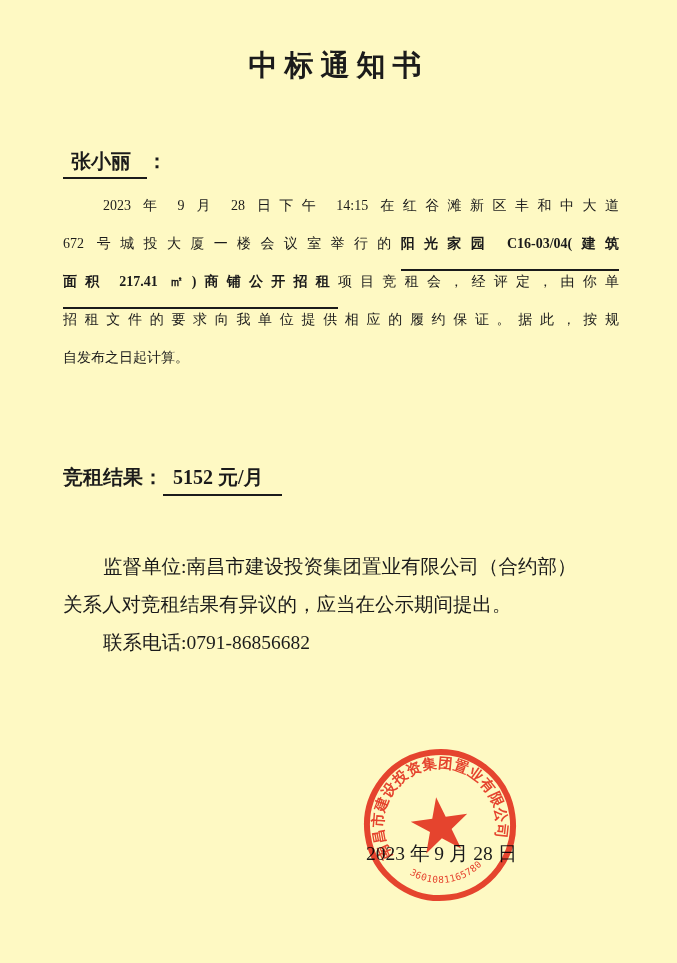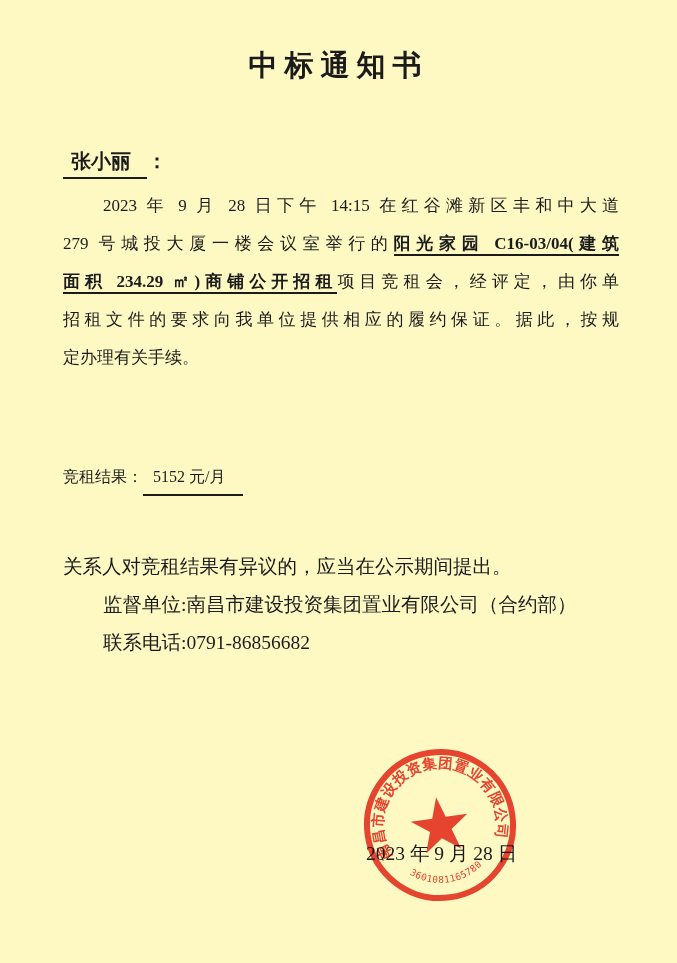--- a/index.html
+++ b/index.html
@@ -20,33 +20,33 @@
     position:absolute;left:63px;top:147px;
     font-size:20px;font-weight:bold;line-height:28px;
   }
   .addressee{
     border-bottom:2px solid #1b1b1b;
     padding:0 16px 2px 8px;
     display:inline-block;
   }
   .body-para{
     position:absolute;left:63px;top:187px;width:556px;
-    font-size:17px;line-height:38px;
+    font-size:14px;line-height:38px;
   }
   .line{height:38px;white-space:nowrap;}
   .jl{text-align:justify;text-align-last:justify;white-space:normal;}
   .ind{padding-left:40px;}
   .em-seg{
     font-weight:bold;
     border-bottom:2px solid #1b1b1b;
-    padding-bottom:1px;
+    padding-bottom:18px;
   }
   .result-line{
     position:absolute;left:63px;top:462px;
-    font-size:16px;line-height:30px;font-weight:normal;
+    font-size:20px;line-height:30px;font-weight:bold;
   }
   .result-value{
     border-bottom:2px solid #1b1b1b;
     padding:0 18px 2px 10px;
     display:inline-block;
   }
   .notice-block{
     position:absolute;left:63px;top:548px;width:556px;
     font-size:19.5px;line-height:38px;
   }
@@ -80,33 +80,33 @@
 <div class="page">
 
   <h1 class="doc-title">中标通知书</h1>
 
   <div class="addressee-line">
     <span class="addressee">张小丽</span><span>：</span>
   </div>
 
   <div class="body-para" id="body-paragraph">
       <div class="line jl ind"><span>2023 年 9 月 28 日下午 14:15 在红谷滩新区丰和中大道</span></div>
-      <div class="line jl"><span>279 号城投大厦一楼会议室举行的</span><span class="em-seg">阳光家园 C16-03/04(建筑</span></div>
-      <div class="line jl"><span class="em-seg">面积 234.29 ㎡)商铺公开招租</span><span>项目竞租会，经评定，由你单</span></div>
+      <div class="line jl"><span>672 号城投大厦一楼会议室举行的</span><span class="em-seg">阳光家园 C16-03/04(建筑</span></div>
+      <div class="line jl"><span class="em-seg">面积 217.41 ㎡)商铺公开招租</span><span>项目竞租会，经评定，由你单</span></div>
       <div class="line jl"><span>招租文件的要求向我单位提供相应的履约保证。据此，按规</span></div>
-      <div class="line"><span>定办理有关手续。</span></div>
+      <div class="line"><span>自发布之日起计算。</span></div>
     </div>
 
   <div class="result-line">
     <span>竞租结果：</span><span class="result-value">5152 元/月</span>
   </div>
 
   <div class="notice-block" id="notice-block">
+      <div class="line ind"><span>监督单位:南昌市建设投资集团置业有限公司（合约部）</span></div>
       <div class="line"><span>关系人对竞租结果有异议的，应当在公示期间提出。</span></div>
-      <div class="line ind"><span>监督单位:南昌市建设投资集团置业有限公司（合约部）</span></div>
       <div class="line ind"><span>联系电话:0791-86856682</span></div>
     </div>
 
 
   <div class="date-line">2023 年 9 月 28 日</div>
 
   <div class="stamp" id="stamp" style="color: rgb(226, 38, 27);">
     <svg width="220" height="220" viewBox="0 0 220 220">
       <defs>
         <path id="arcTop" d="M 58.4 134.1 A 57 57 0 1 1 161.6 134.1" fill="none"></path>

